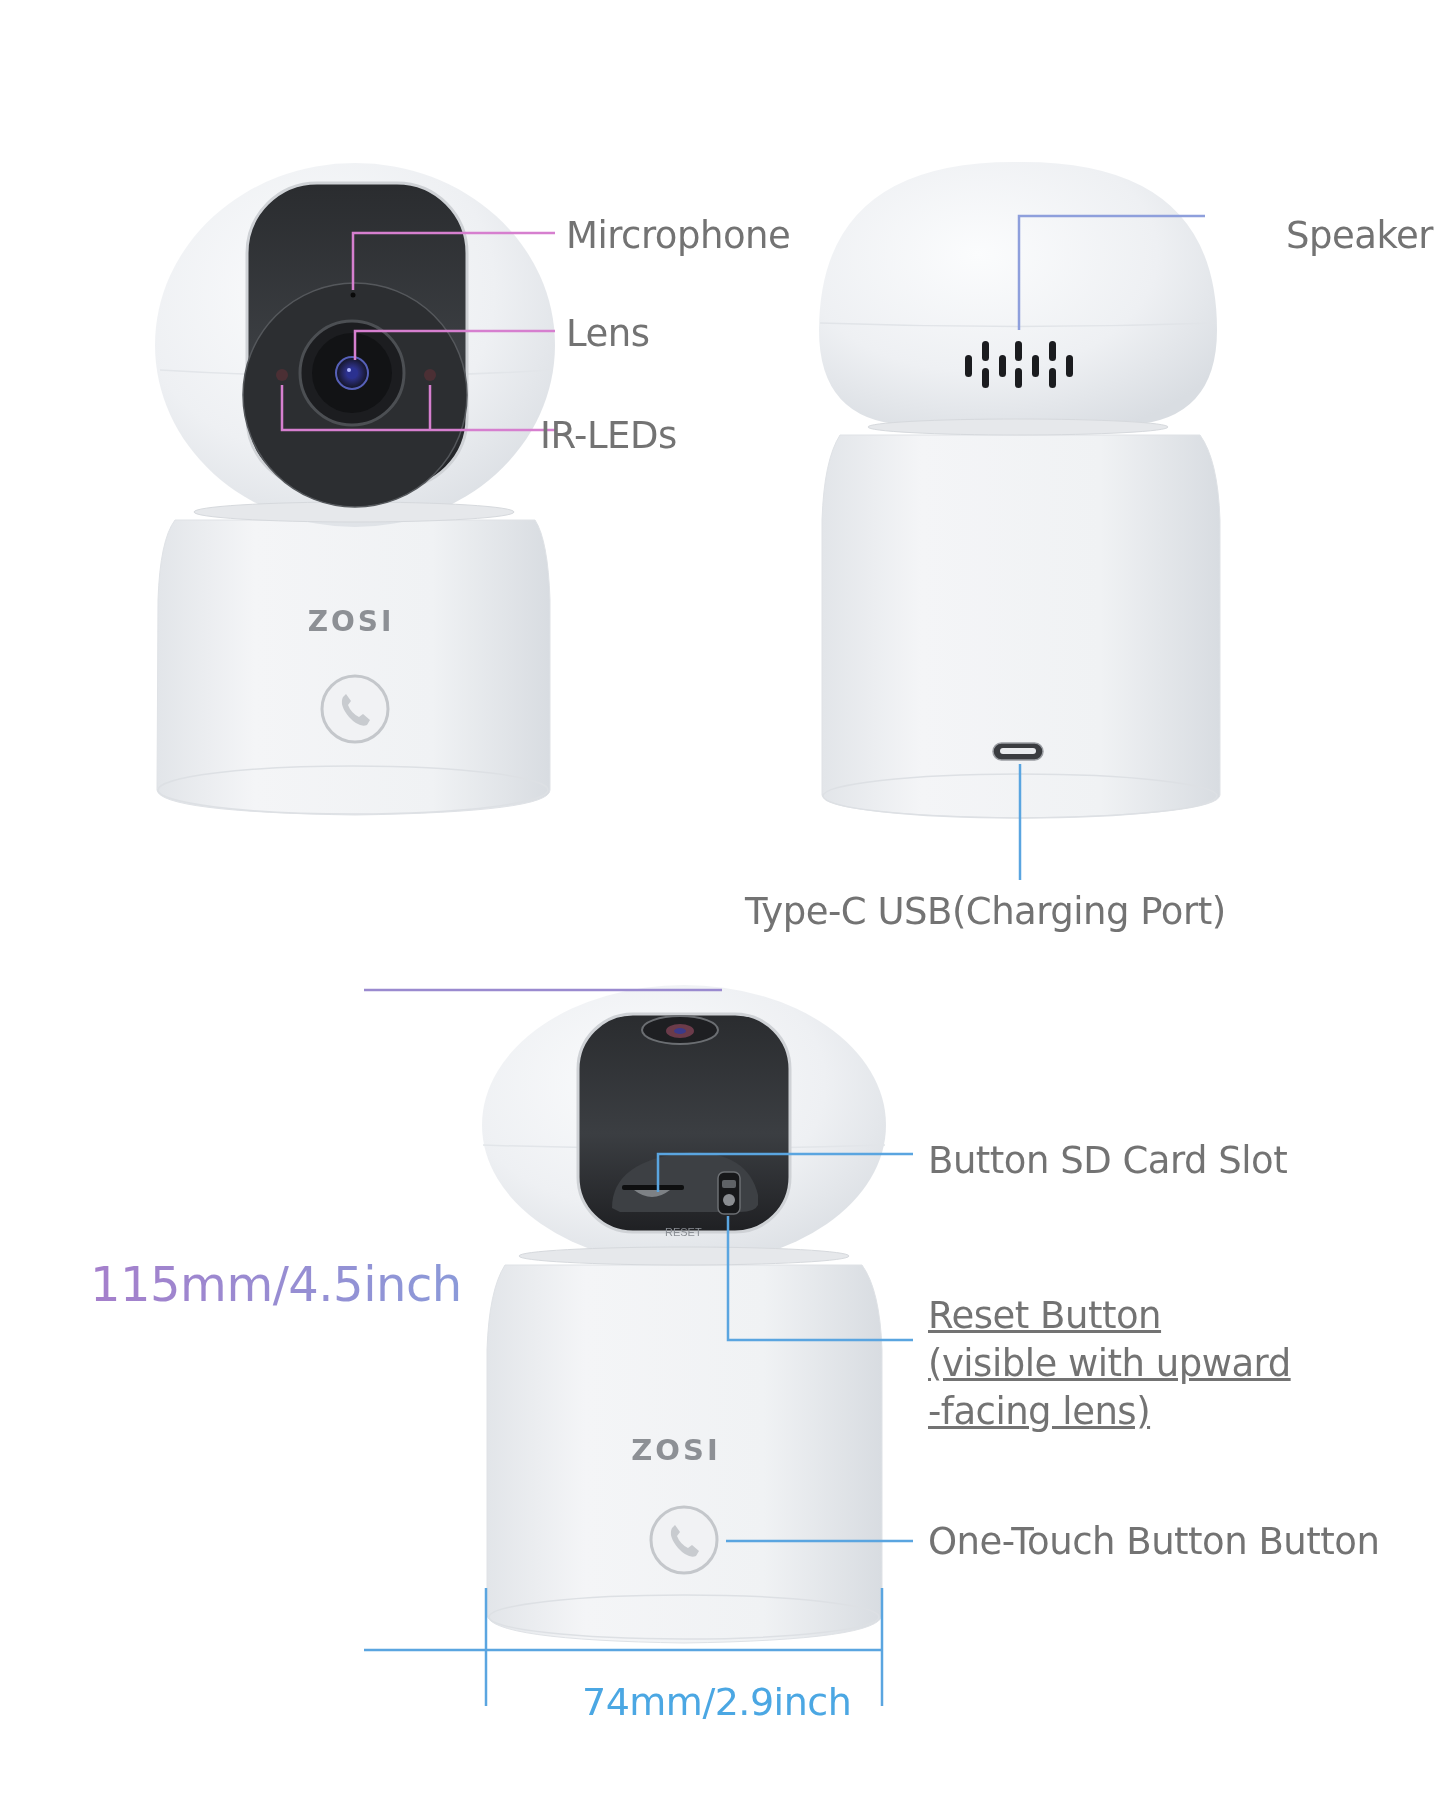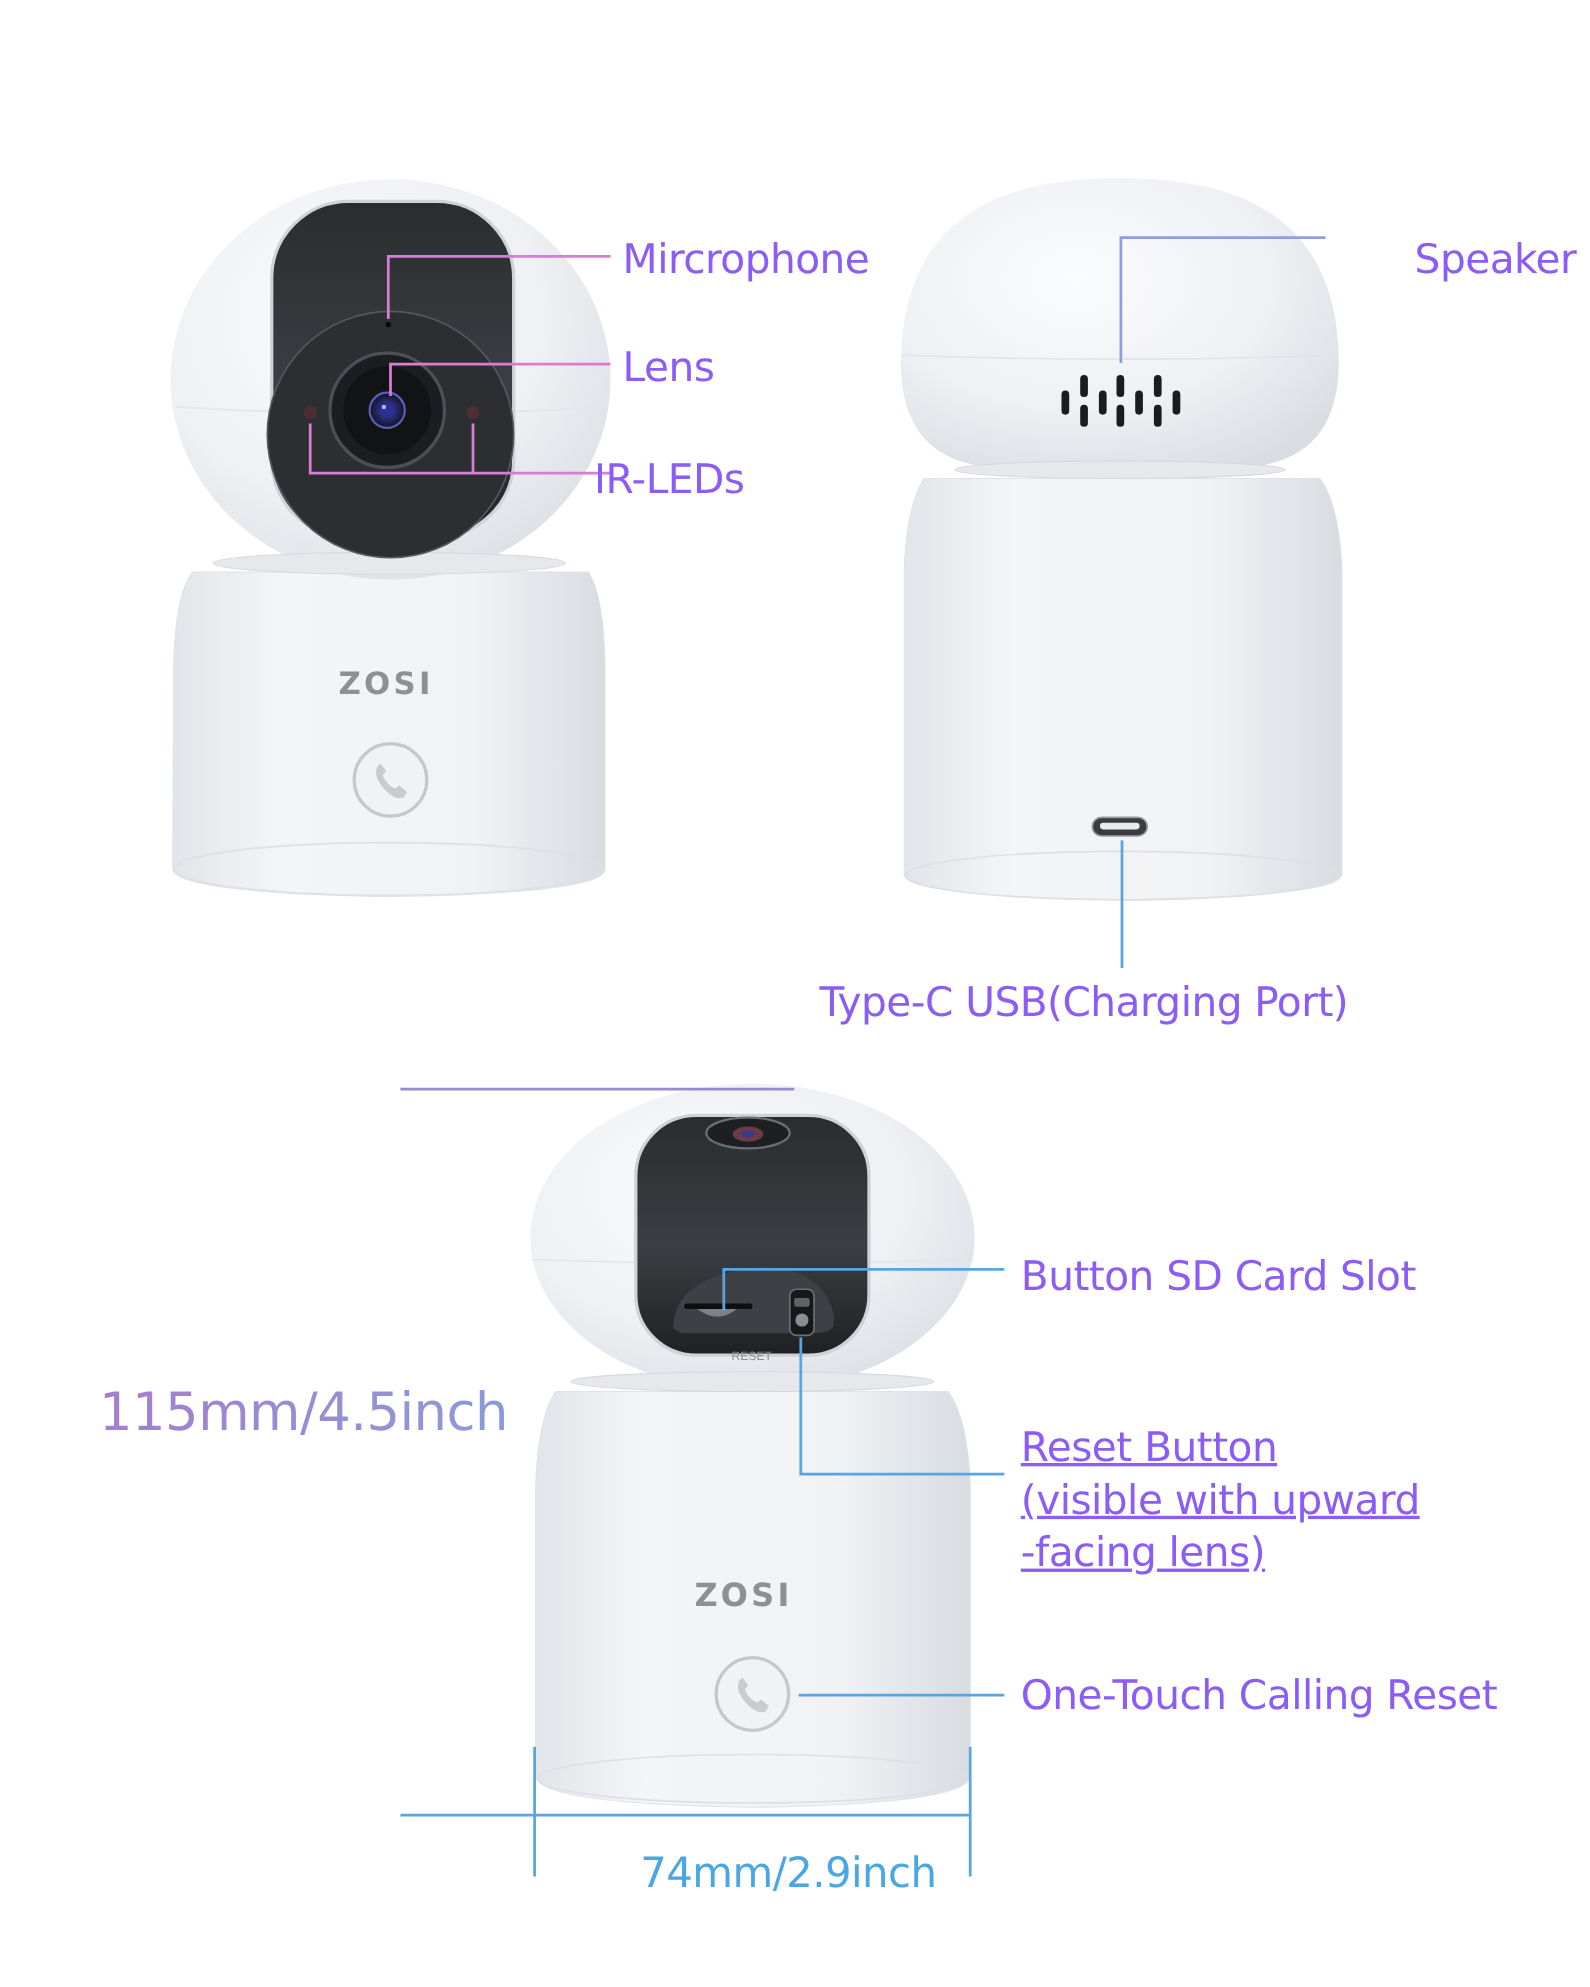--- a/index.html
+++ b/index.html
@@ -1,19 +1,19 @@
 <!DOCTYPE html>
 <html><head>
 <meta charset="utf-8">
 <style>
   html, body { margin:0; padding:0; background:#ffffff; }
   body { width:1445px; height:1806px; position:relative; overflow:hidden;
          font-family:"DejaVu Sans", "Liberation Sans", sans-serif; }
   .art { position:absolute; left:0; top:0; width:1445px; height:1806px; }
-  .label { position:absolute; color:#8b5cf6; font-size:37px; line-height:48px; white-space:nowrap; letter-spacing:-0.5px; }
+  .label { position:absolute; color:#737373; font-size:37px; line-height:48px; white-space:nowrap; letter-spacing:-0.5px; }
   .label.multi { white-space:pre-line; line-height:48px;text-decoration:underline; }
   .dim-h { position:absolute; font-size:48px; letter-spacing:-0.5px;
            background:linear-gradient(90deg,#a57fcb,#8b9ad9); -webkit-background-clip:text; background-clip:text; color:transparent; }
   .dim-w { position:absolute; font-size:38px; color:#4ba7e3; letter-spacing:-0.5px; }
   .zosi { font-family:"DejaVu Sans", sans-serif; font-weight:bold; fill:#8d9095; letter-spacing:3px; }
   .reset-txt { font-family:"Liberation Sans", sans-serif; font-size:11px; fill:#8b8f95; }
 </style>
 </head>
 <body>
 
@@ -168,16 +168,16 @@
 <div class="label" style="left:566px; top:310px;">Lens</div>
 <div class="label" style="left:540px; top:412px;">IR-LEDs</div>
 
 <div class="label" style="left:1286px; top:212px;">Speaker</div>
 <div class="label" style="left:745px; top:888px;">Type-C USB(Charging Port)</div>
 
 <div class="label" style="left:928px; top:1137px;">Button SD Card Slot</div>
 <div class="label multi" style="left:928px; top:1292px;">Reset Button
 (visible with upward
 -facing lens)</div>
-<div class="label" style="left:928px; top:1518px;">One-Touch Calling Reset</div>
+<div class="label" style="left:928px; top:1518px;">One-Touch Button Button</div>
 
 <div class="dim-h" style="left:90px; top:1256px;">115mm/4.5inch</div>
 <div class="dim-w" style="left:561px; top:1680px;margin-left:21px;">74mm/2.9inch</div>
 
 </body></html>

